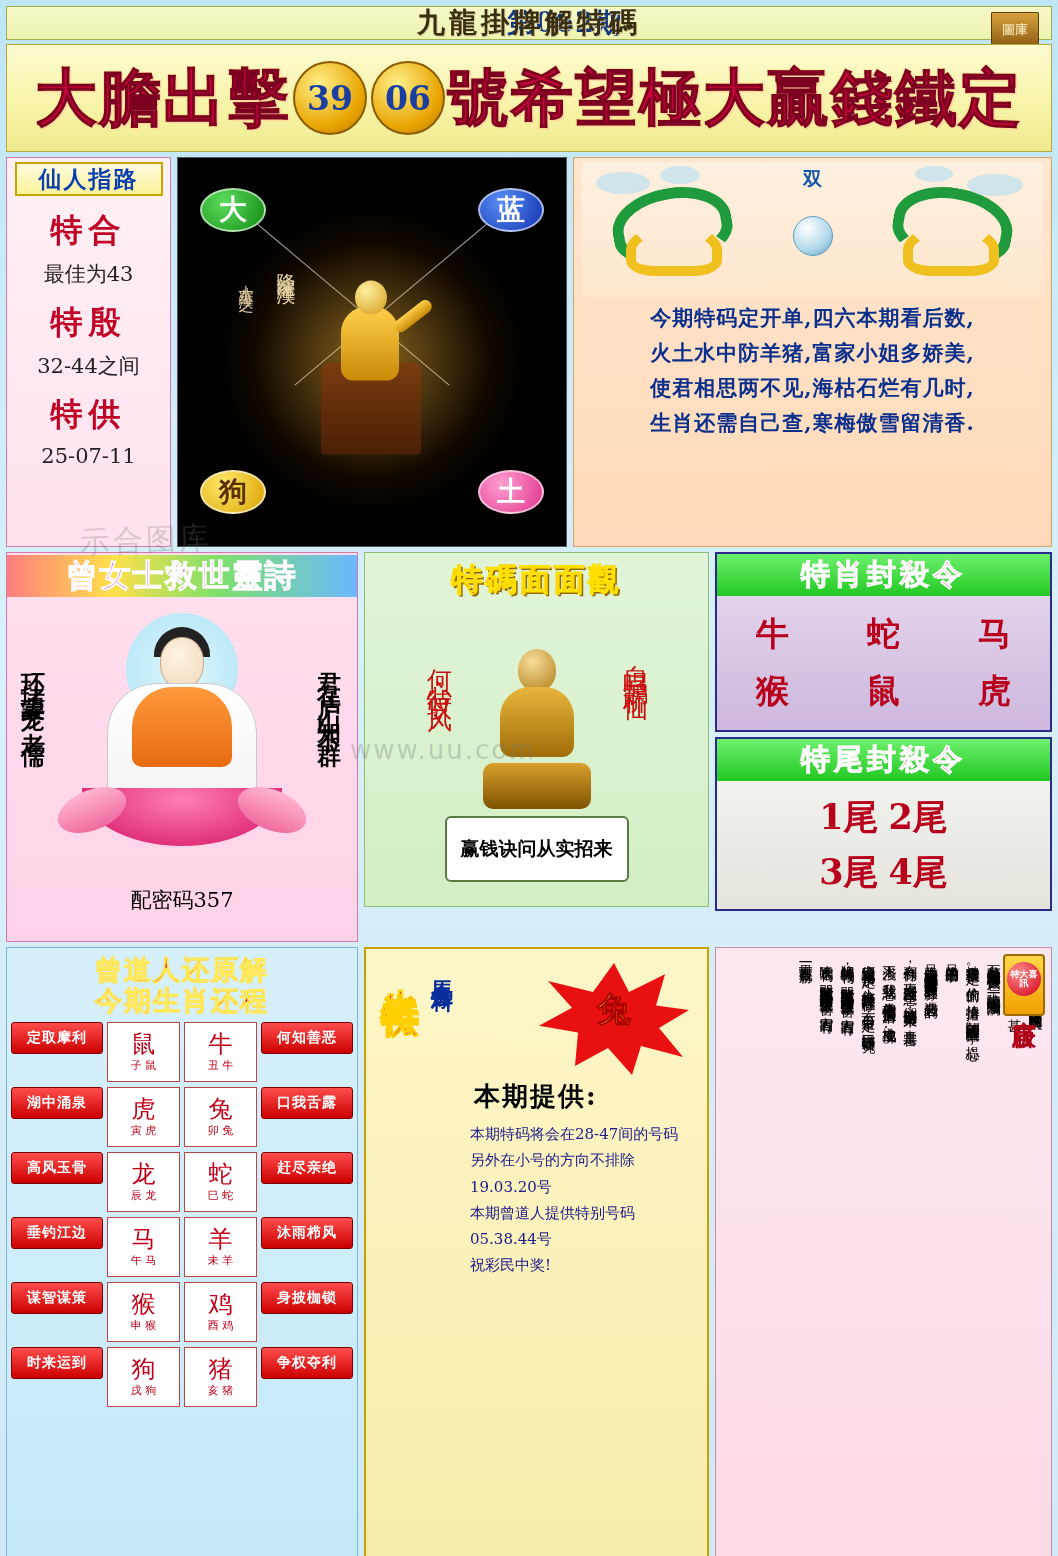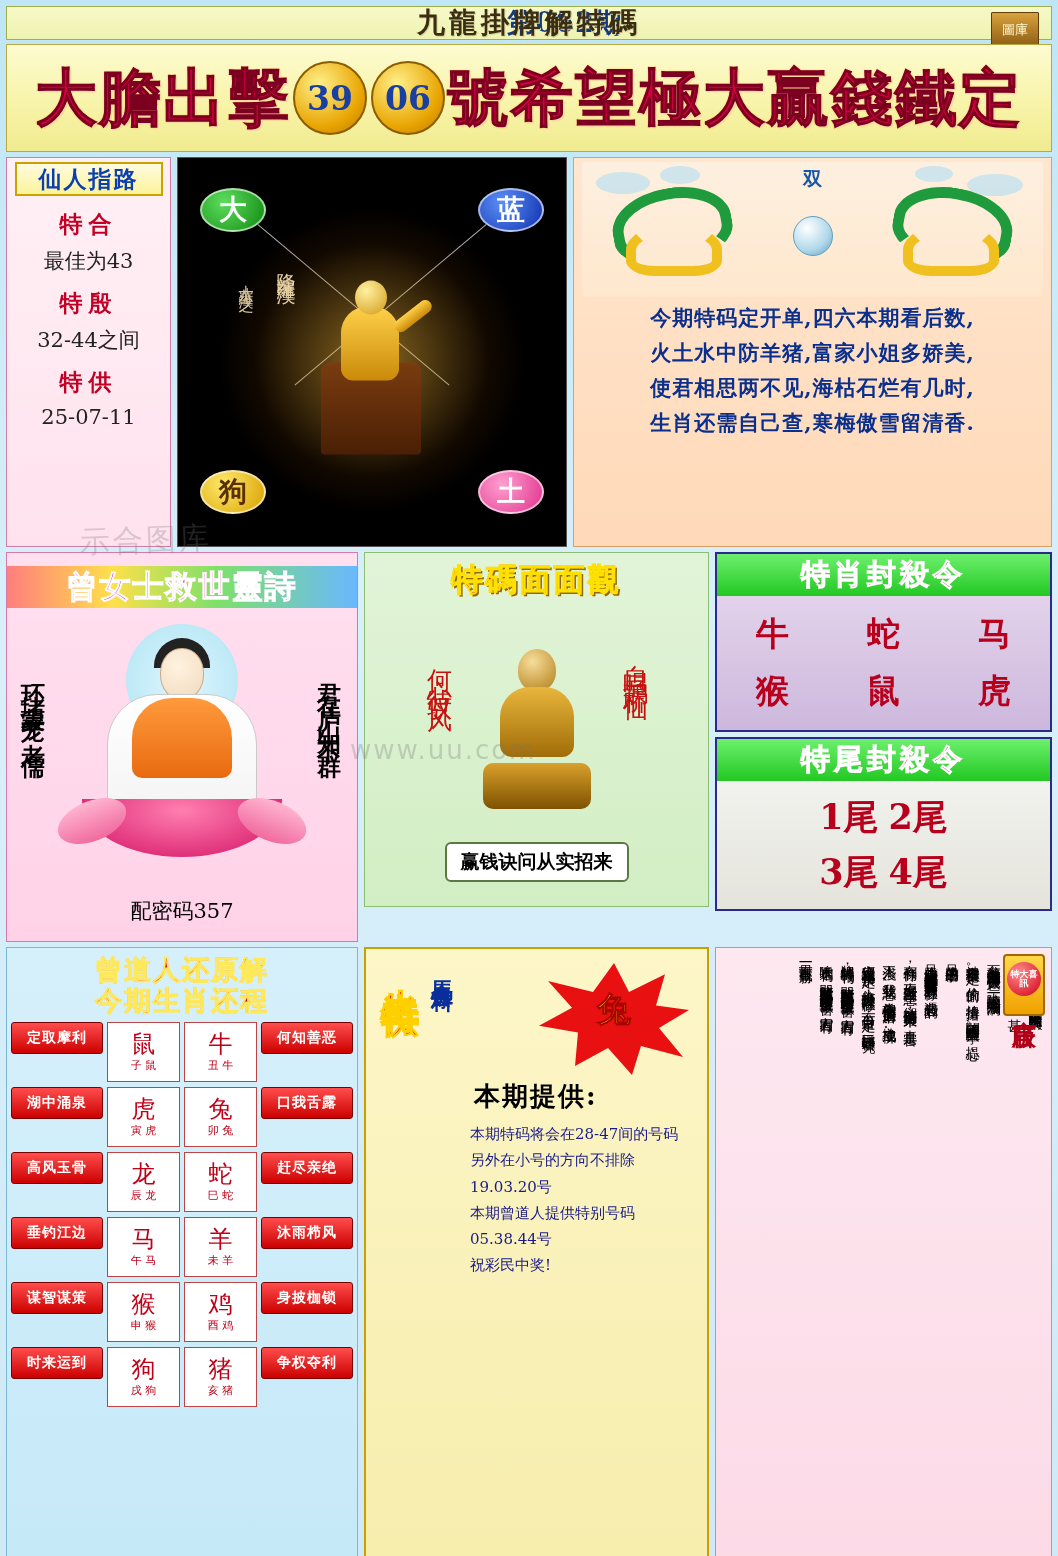--- a/index.html
+++ b/index.html
@@ -87,21 +87,21 @@
   .imm-title {
     width: 148px; height: 34px;
     background: linear-gradient(#fffbe0, #fdf39a);
     border: 2px solid #c8a400;
     display: flex; align-items: center; justify-content: center;
     font-size: 23px; font-weight: bold; color: #0b3fb0;
     font-family: "DejaVu Serif", serif;
     letter-spacing: 2px;
   }
   .imm-lbl {
-    font-size: 23px; font-weight: bold; color: #c00024;
+    font-size: 32px; font-weight: bold; color: #c00024;
     font-family: "DejaVu Serif", serif;
     margin-top: 13px; letter-spacing: 6px;
   }
   .imm-val {
     font-size: 21px; color: #222; margin-top: 7px;
     font-family: "DejaVu Serif", serif;
   }
 
   .box-photo {
     width: 390px;
@@ -223,21 +223,21 @@
   .row3 { display: flex; gap: 6px; margin-top: 5px; height: 390px; }
 
   .box-zeng {
     width: 352px;
     background: linear-gradient(#ffe0ef, #ffd2e8);
     border: 1px solid #d878a8;
     position: relative;
     display: flex; flex-direction: column; align-items: center;
   }
   .zeng-title {
-    width: 100%; height: 42px; margin-top: 13px;
+    width: 100%; height: 42px; margin-top: 2px;
     background: linear-gradient(90deg,#ff7e7e,#ffe04a 30%,#7ee06a 60%,#6ab8ff);
     display: flex; align-items: center; justify-content: center;
     font-size: 31px; font-weight: bold; color: #c8007a;
     font-family: Liberation Mono, monospace;
     letter-spacing: 2px;
     -webkit-text-stroke: 1px #fff;
   }
   .goddess { position: relative; width: 100%; height: 295px; }
   .halo {
     position: absolute; left: 50%; top: 16px; transform: translateX(-50%);
@@ -340,21 +340,21 @@
     font-size: 25px; color: #c81010; font-family: "DejaVu Serif", serif;
   }
   .tema-r {
     position: absolute; right: 56px; top: 92px;
     writing-mode: vertical-rl; letter-spacing: 8px;
     font-size: 25px; color: #c81010; font-family: "DejaVu Serif", serif;
   }
   .tema-btn {
     position: absolute; left: 50%; bottom: 24px; transform: translateX(-50%);
     background: #fff; border: 2px solid #5a7a44; border-radius: 6px;
-    padding: 5px 14px; font-size: 19px; font-weight: bold; color: #000;
+    padding: 18px 14px; font-size: 19px; font-weight: bold; color: #000;
     font-family: "DejaVu Serif", serif; white-space: nowrap;
   }
 
   .box-joke {
     flex: 1;
     background: linear-gradient(#ffd8ea, #ffc7e0);
     border: 1px solid #d87aa8;
     padding: 4px;
   }
   .joke-title {

